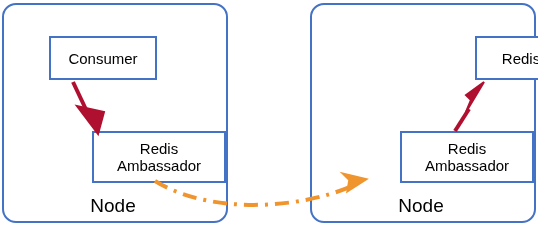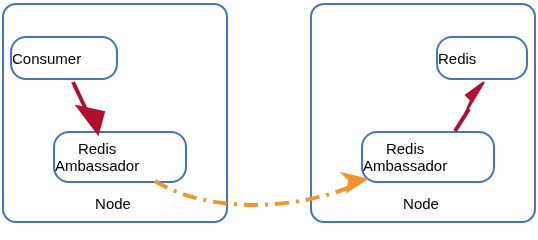--- a/index.html
+++ b/index.html
@@ -22,41 +22,42 @@
     border-radius: 14px;
     background: transparent;
   }
   #node-left  { left: 2px;   top: 3px; width: 226px; height: 220px; }
   #node-right { left: 310px; top: 3px; width: 226px; height: 220px; }
 
   .box {
     position: absolute;
     box-sizing: border-box;
     border: 2px solid #4472c4;
-    border-radius: 16px;
+    border-radius: 0;
     background: #ffffff;
     display: flex;
     align-items: center;
-    justify-content: flex-start;
+    justify-content: center;
     text-align: center;
     color: #000000;
     font-size: 15px;
     line-height: 17px;
     font-family: "Liberation Sans", sans-serif;
     z-index: 3;
+    margin-left: 39px;
   }
   #box-consumer  { left: 10px;  top: 36px;  width: 108px; height: 44px; }
   #box-amb-left  { left: 53px;  top: 131px; width: 134px; height: 52px; }
   #box-redis     { left: 436px; top: 36px;  width: 92px;  height: 44px; }
   #box-amb-right { left: 361px; top: 131px; width: 134px; height: 52px; }
 
   .node-label {
     position: absolute;
     color: #000000;
-    font-size: 15px;
+    font-size: 19px;
     font-family: "Liberation Sans", sans-serif;
     text-align: center;
     z-index: 2;
   }
   #label-node-left  { left: 63px;  top: 195px; width: 100px; }
   #label-node-right { left: 371px; top: 195px; width: 100px; }
 
   #arrows {
     position: absolute;
     left: 0; top: 0;

